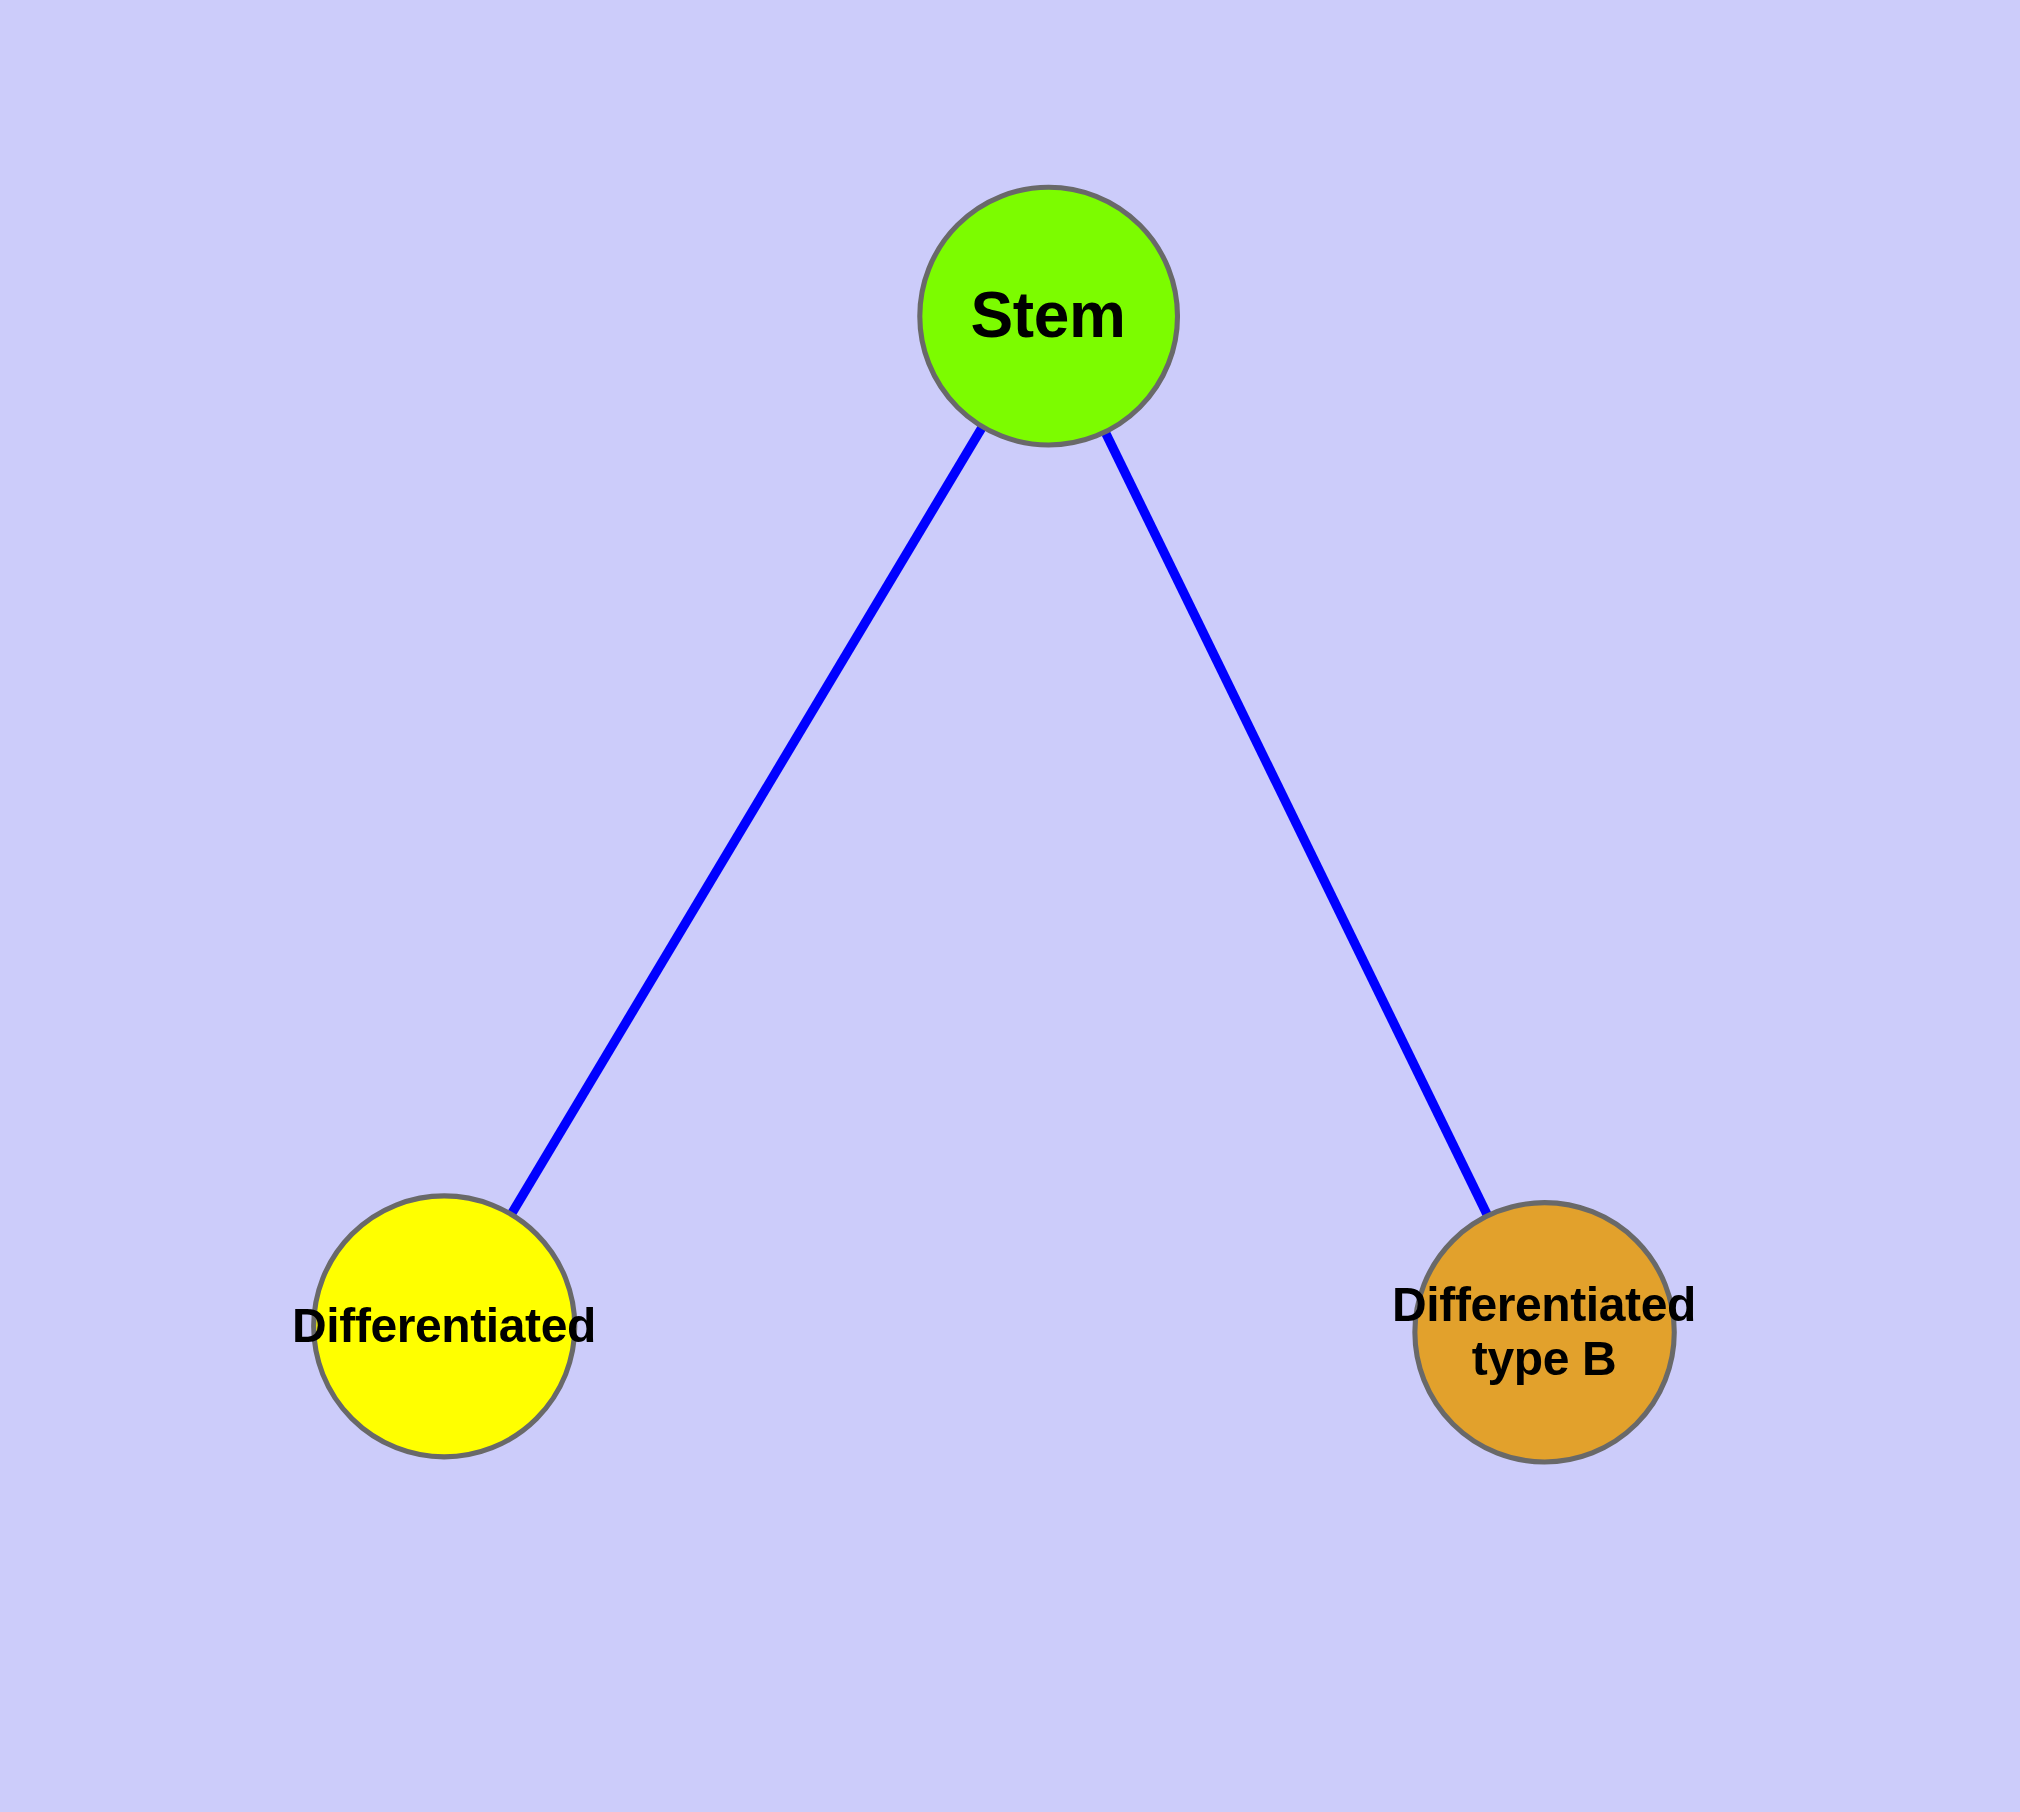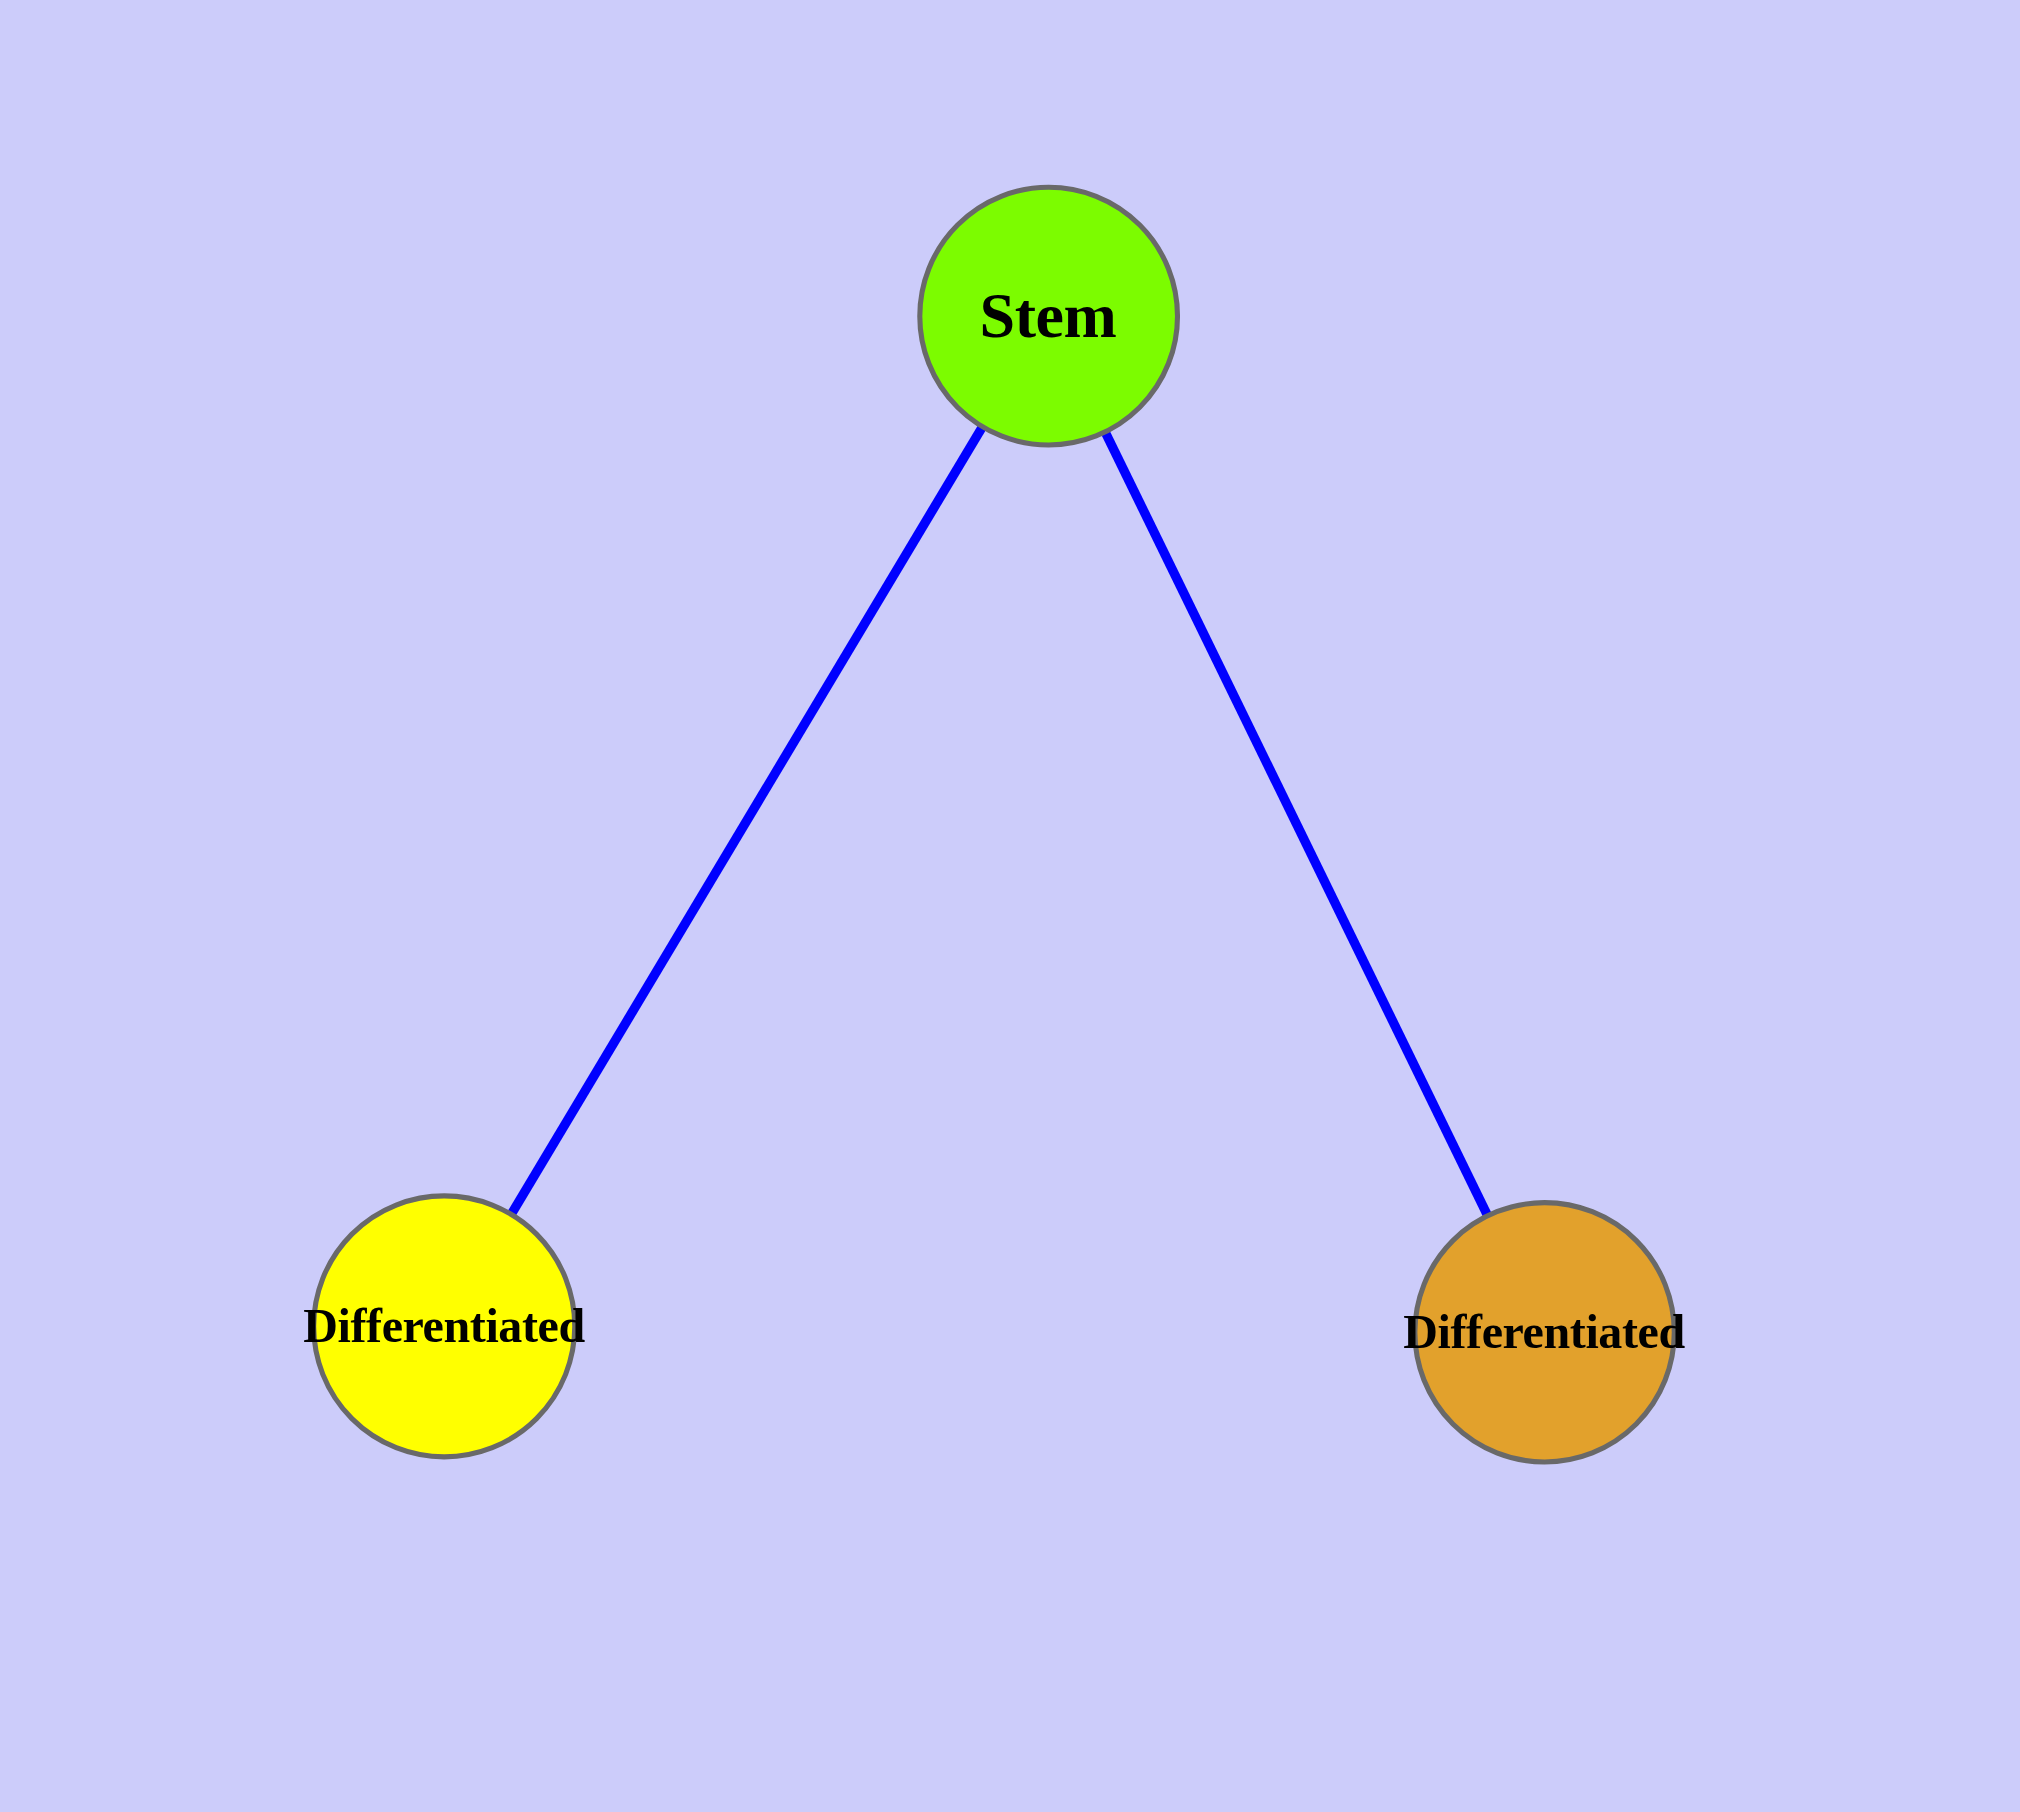--- a/index.html
+++ b/index.html
@@ -37,34 +37,34 @@
     white-space: pre;
     pointer-events: none;
     letter-spacing: -0.4px;
   }
   .label-root { font-size: 64px; }
   .label-leaf { font-size: 48px; }
 </style>
 </head>
 <body>
 
-<div id="stage" style="width: 2021px; height: 1812px; background: rgb(204, 204, 250); font-family: Liberation Serif, serif;">
+<div id="stage" style="width: 2021px; height: 1812px; background: rgb(204, 204, 250);">
   <div id="graph-bg" style="background: rgb(204, 204, 250);"></div>
 
   <svg id="graph-svg" viewBox="0 0 2384 2138" preserveAspectRatio="none">
     <g id="edge-layer">
         <line x1="1157.9470811917292" y1="505.1614014298159" x2="604.079580091495" y2="1431.122216733433" stroke="#0000ff" stroke-width="11" stroke-linecap="butt"></line>
         <line x1="1304.5286104979823" y1="511.4047931403092" x2="1754.0328920312515" y2="1432.6964744367017" stroke="#0000ff" stroke-width="11" stroke-linecap="butt"></line>
       </g>
     <g id="node-layer">
         <circle cx="1237" cy="373" r="152" fill="#7cfc00" stroke="#696969" stroke-width="6"></circle>
         <circle cx="524" cy="1565" r="154" fill="#ffff00" stroke="#696969" stroke-width="6"></circle>
         <circle cx="1822" cy="1572" r="153" fill="#e2a12c" stroke="#696969" stroke-width="6"></circle>
       </g>
   </svg>
 
   <div id="label-layer">
       <div class="node-label label-root" style="left: 1048px; top: 316px;"><div>Stem</div></div>
       <div class="node-label label-leaf" style="left: 444px; top: 1326px;"><div>Differentiated</div></div>
-      <div class="node-label label-leaf" style="left: 1544px; top: 1332px;"><div>Differentiated</div></div>
+      <div class="node-label label-leaf" style="left: 1544px; top: 1332px;"><div>Differentiated</div><div>type B</div></div>
     </div>
 </div>
 
 
 </body></html>

